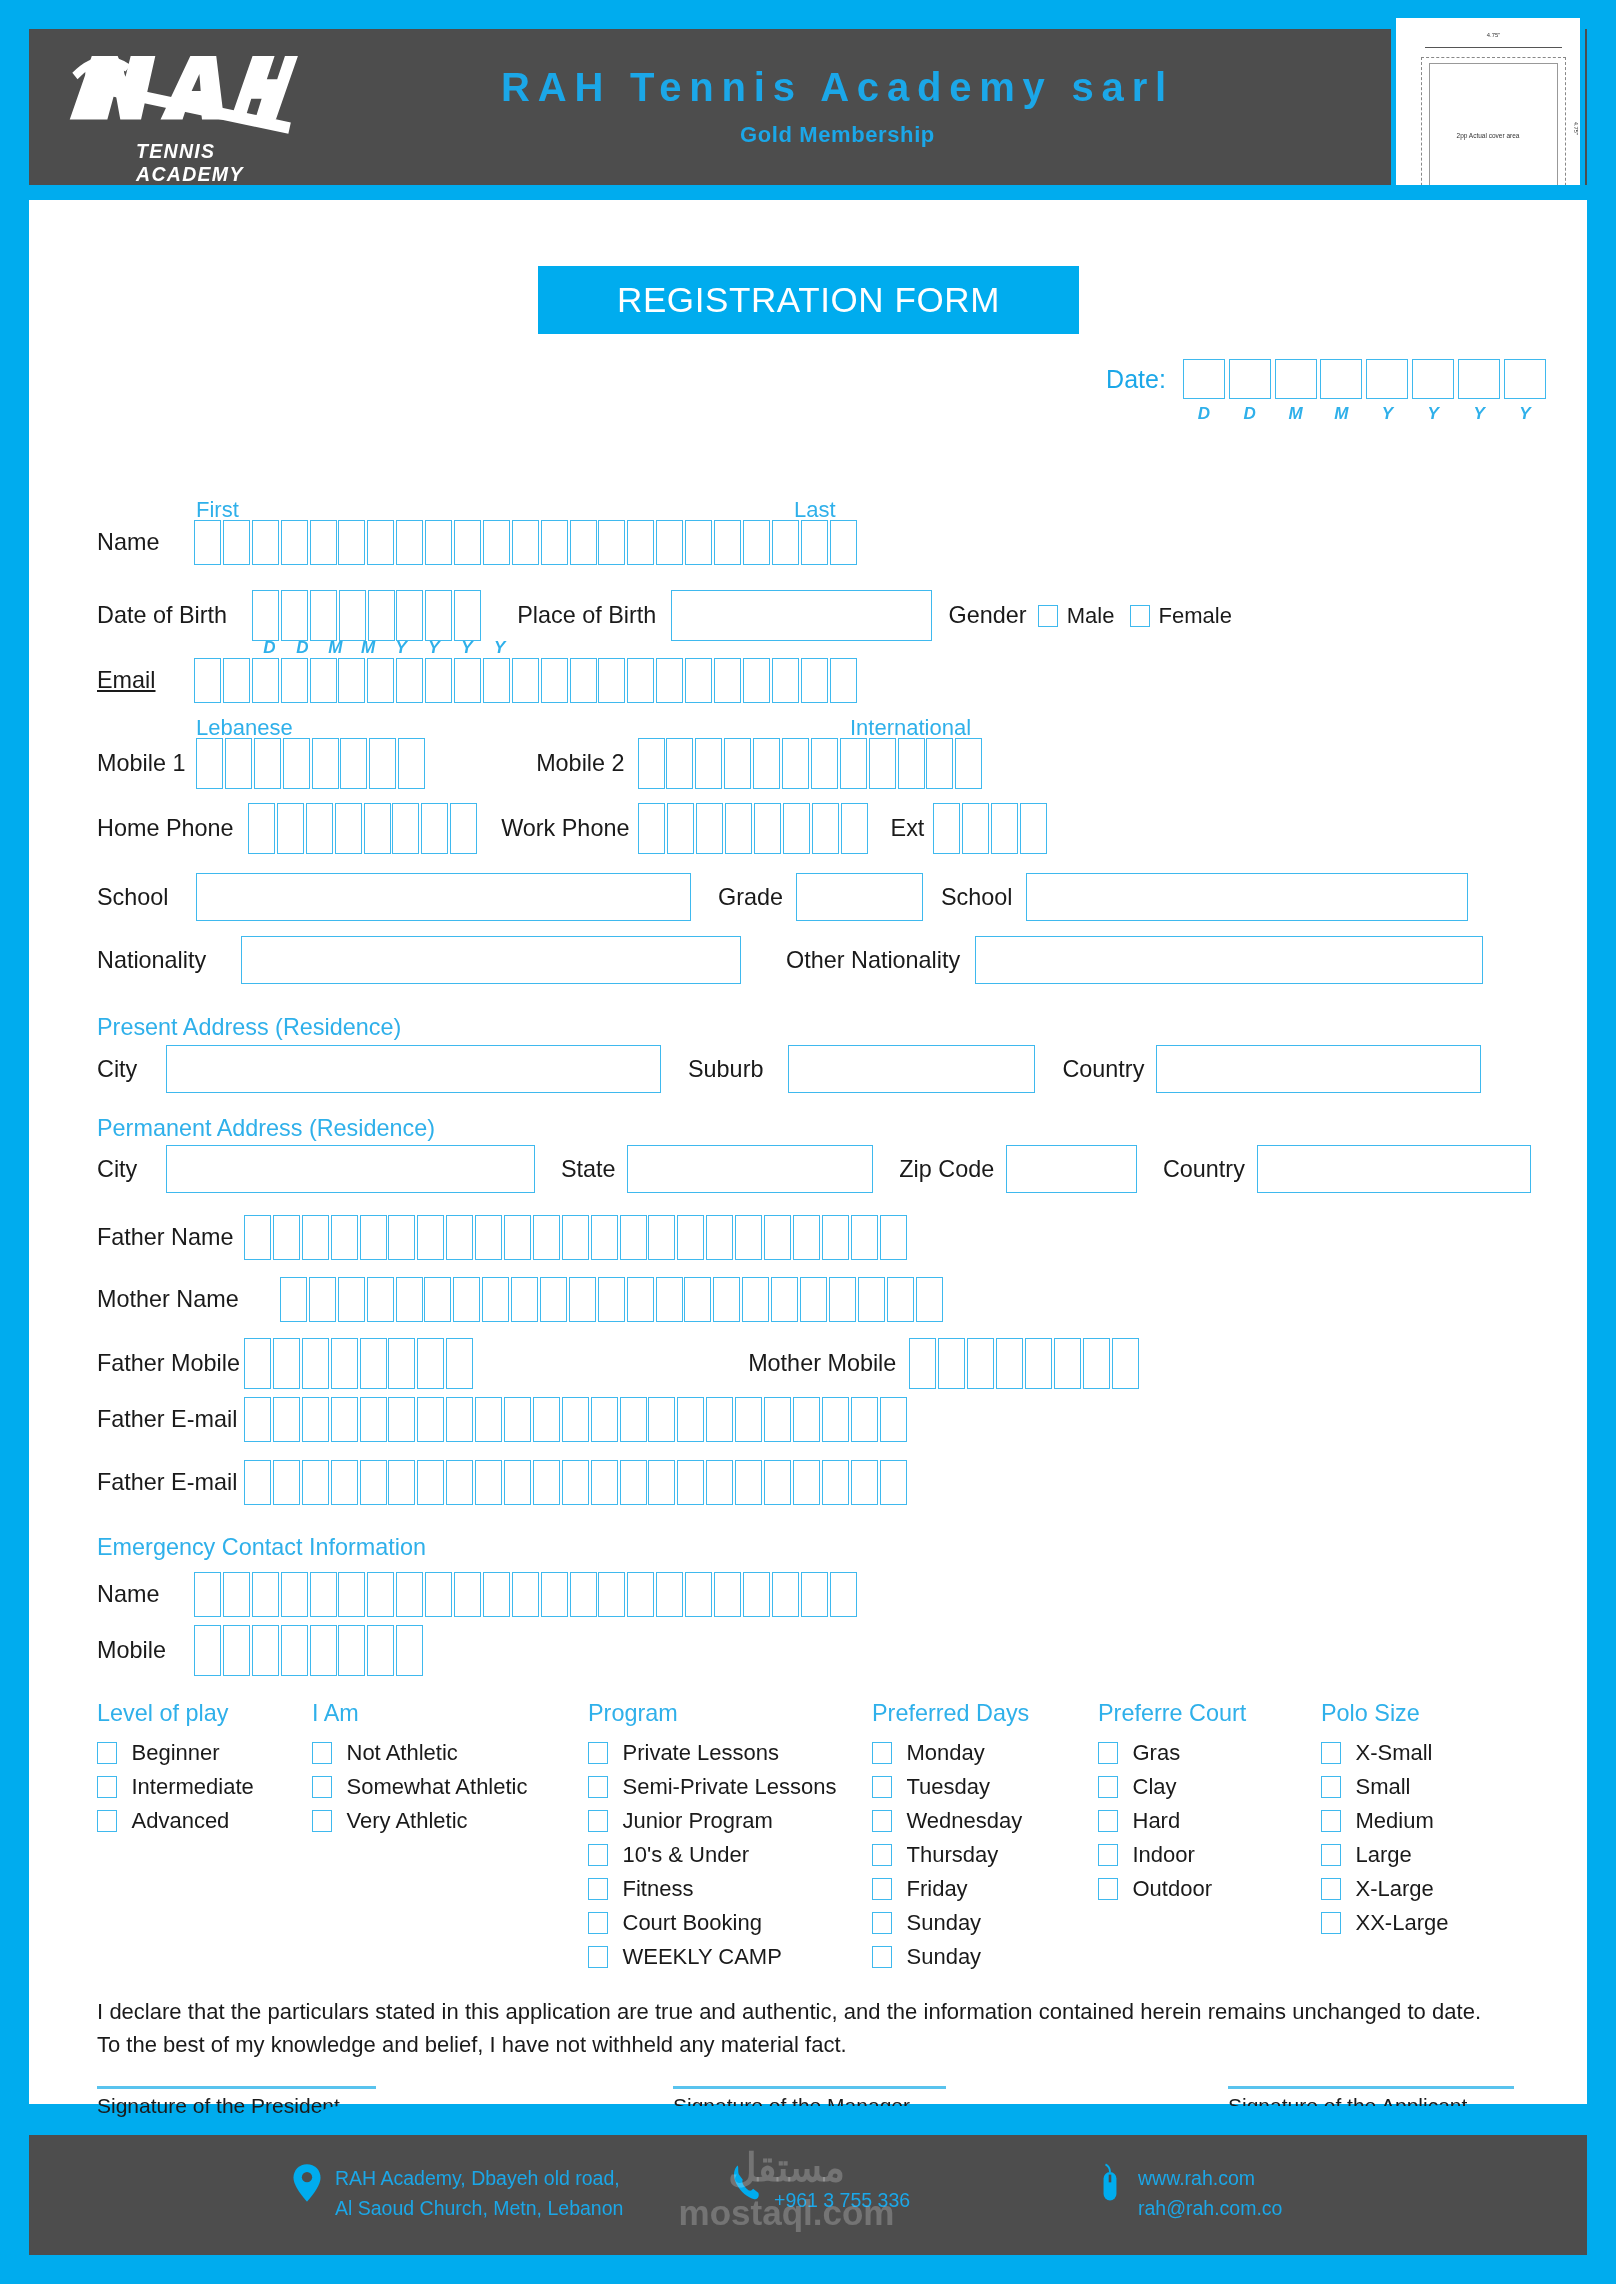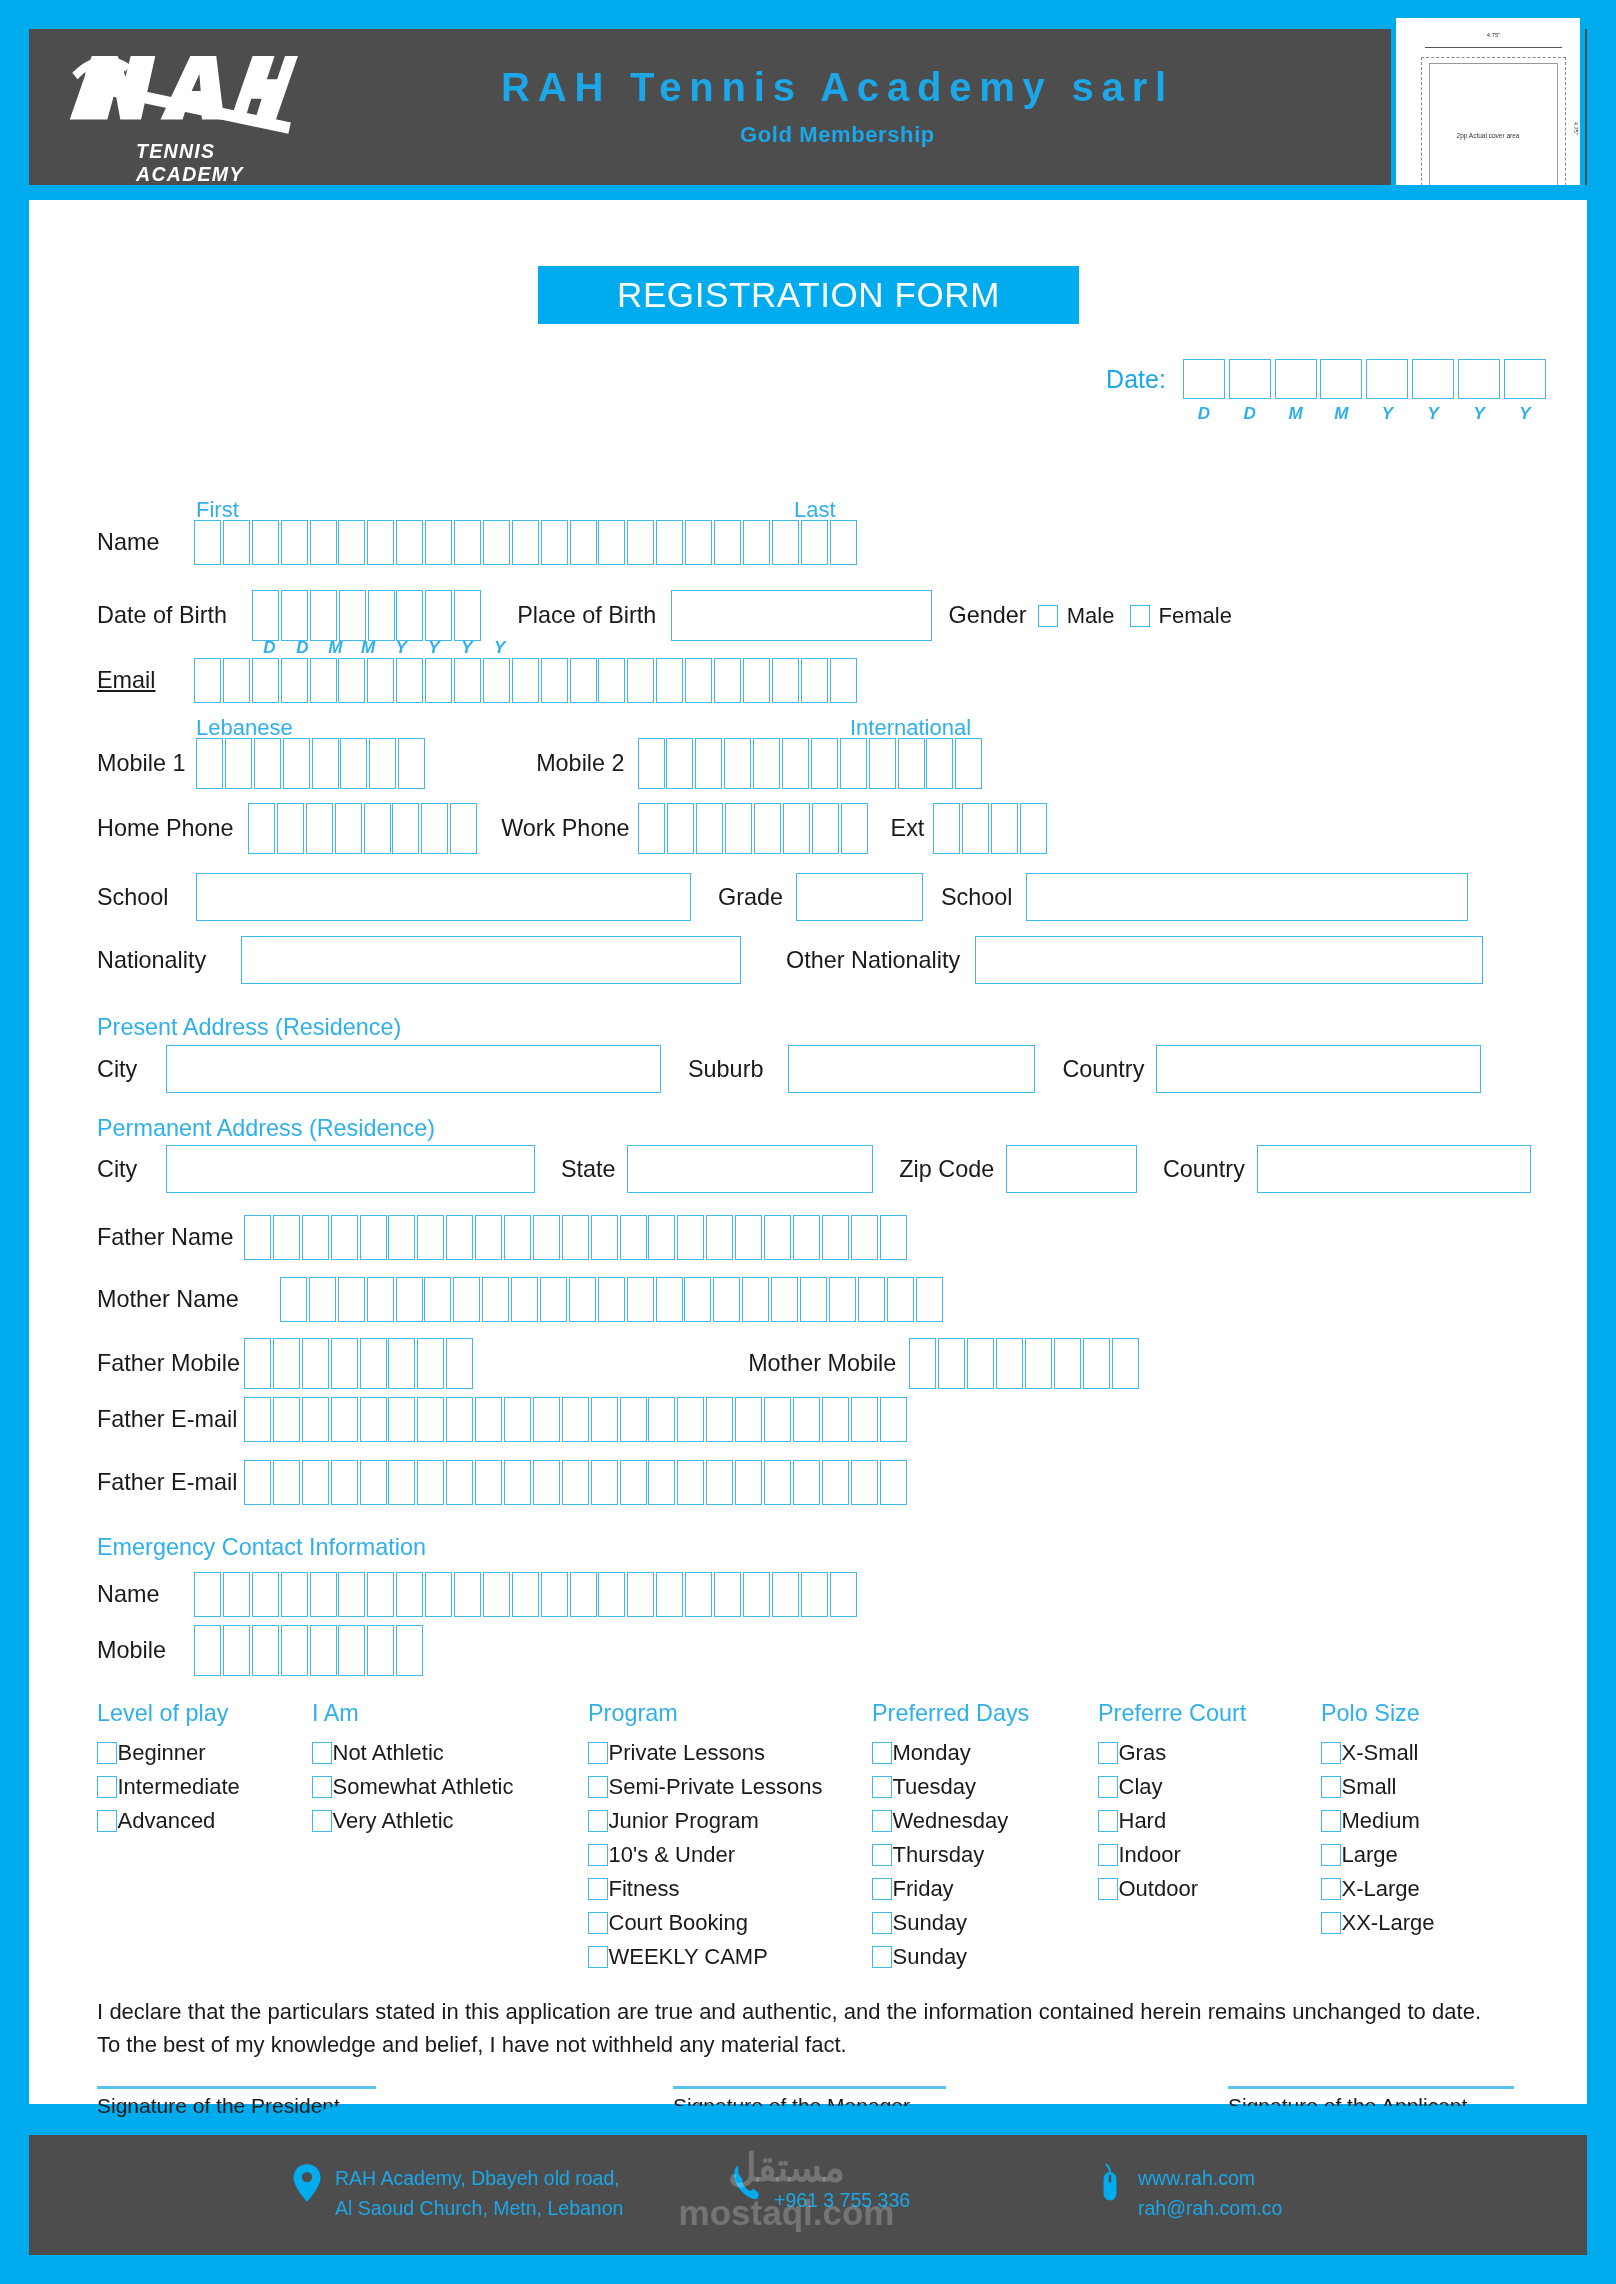--- a/index.html
+++ b/index.html
@@ -110,21 +110,21 @@
   .watermark {
     position: absolute; left: 650px; top: 2145px; width: 273px; height: 117px;
     color: rgba(255,255,255,0.22); text-align: center;
     font-size: 35px; font-weight: bold; pointer-events: none;
     line-height: 1.2;
   }
   .watermark .wm-ar { font-size: 39px; }
 
   
   .form-title {
-    position: absolute; left: 538px; top: 266px; width: 541px; height: 58px;
+    position: absolute; left: 538px; top: 266px; width: 541px; height: 68px;
     background: #00ACEE; color: #ffffff;
     font-size: 35px; display: flex; align-items: center; justify-content: center;
     letter-spacing: 0.6px;
   }
 
   
   .date-row {
     position: absolute; right: 70px; top: 359px; display: flex; align-items: center; gap: 10.4px;
   }
   .date-label { color: #1BA7E8; font-size: 25px; margin-right: 6.5px; }
@@ -157,21 +157,21 @@
     margin-right: 1.9px;
   }
   .minicell.tall { height: 51px; }
   .boxfield {
     border: 1.9px solid #3FB9EE; background: #fff; height: 40px;
   }
 
   
   .cb-col { position: absolute; }
   .cb-title { color: #2FB0EA; font-size: 23.4px; margin-bottom: 9px; }
-  .cb-item { display: flex; align-items: center; gap: 1px; height: 34px; }
+  .cb-item { display: flex; align-items: center; gap: 15px; height: 34px; }
   .cb {
     width: 19.5px; height: 22px; border: 1.9px solid #3FB9EE; background: #fff; flex: 0 0 19.5px;
   }
   .cb-label { font-size: 22px; color: #1a1a1a; white-space: nowrap; }
 
   .declare {
     position: absolute; left: 97px; top: 1995px; width: 1384px;
     font-size: 22px; color: #1a1a1a; line-height: 1.5; text-align: justify;
   }
   .sig { position: absolute; }

